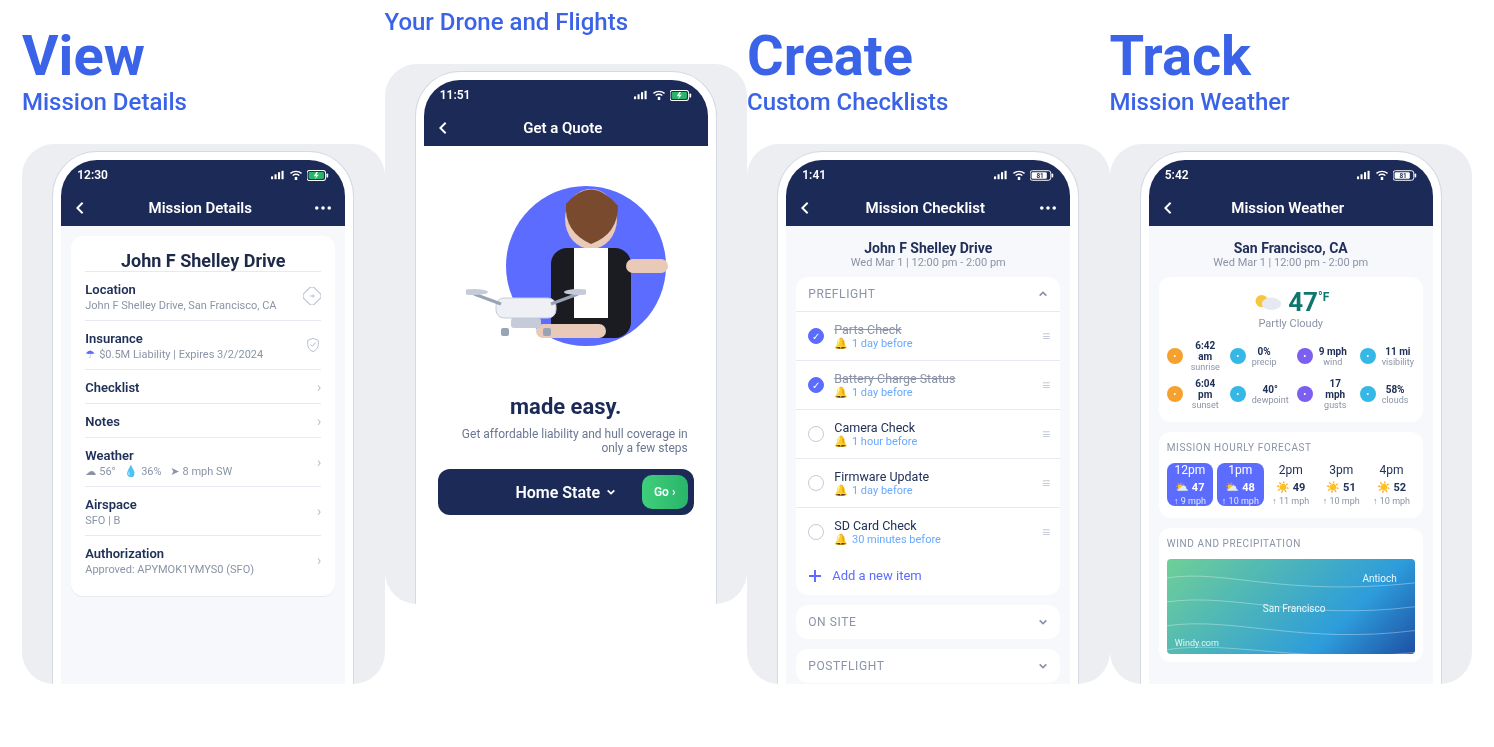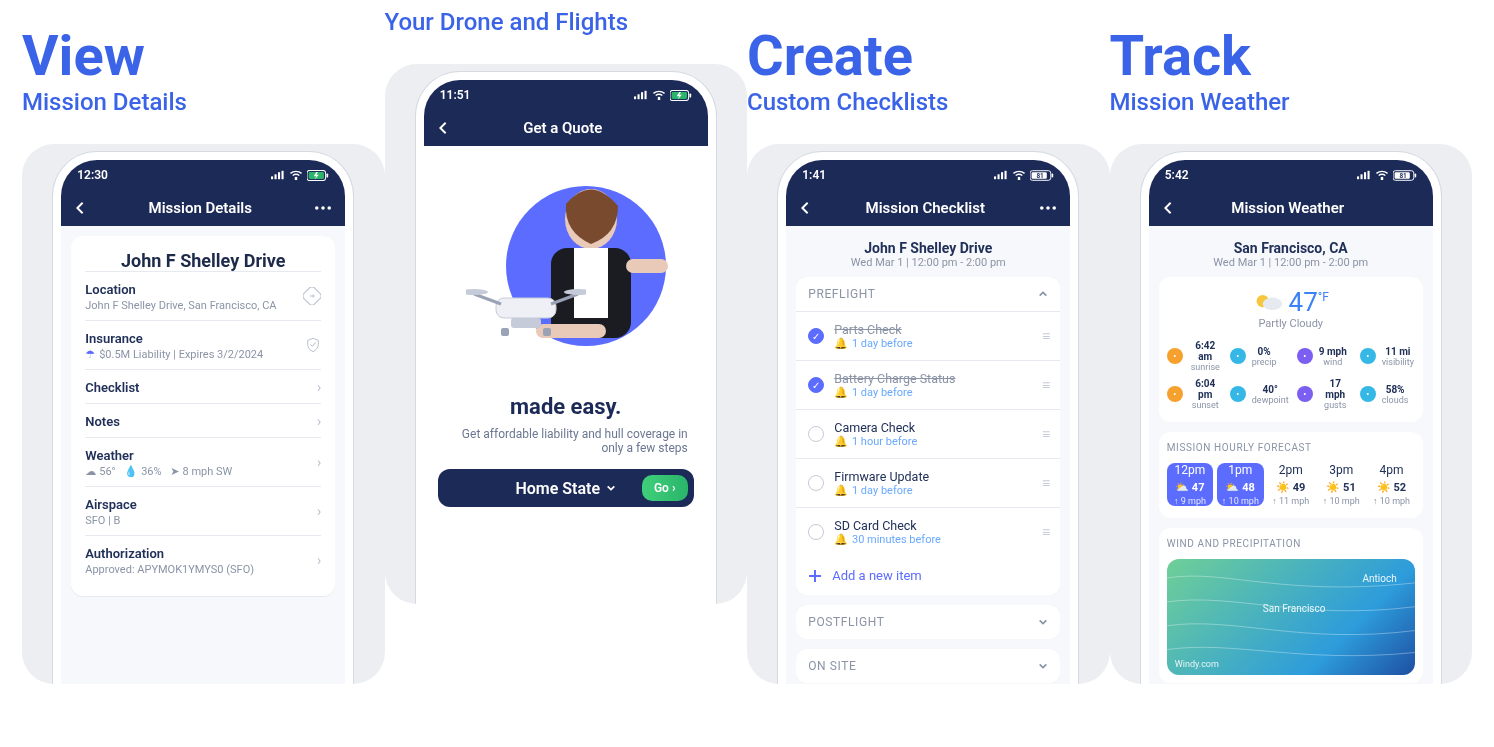--- a/index.html
+++ b/index.html
@@ -56,41 +56,41 @@
   .i-sub{font-size:11px;color:#6aa9ff;display:flex;align-items:center;gap:4px}
   .drag{margin-left:auto;color:#c5cbd8;font-size:14px;letter-spacing:-2px}
   .additem{display:flex;align-items:center;gap:10px;padding:12px;color:#5b6cff;font-size:13px}
   
   .quote-img{width:200px;height:230px;margin:10px auto 0;position:relative}
   .circle{position:absolute;left:40px;top:30px;width:160px;height:160px;border-radius:50%;background:#5b6cff}
   .person{position:absolute;left:30px;top:18px;width:180px;height:190px}
   .drone{position:absolute;left:0;top:120px;width:120px;height:60px}
   .q-h{font-size:22px;font-weight:700;color:#1c2a57;text-align:center;margin-top:8px}
   .q-sub{font-size:12px;color:#6b7792;text-align:right;margin:8px 20px 0}
-  .q-btn{margin:14px 14px 0;background:var(--navy);color:#fff;border-radius:12px;height:38px;display:flex;align-items:center;justify-content:center;position:relative;font-weight:600}
+  .q-btn{margin:14px 14px 0;background:var(--navy);color:#fff;border-radius:12px;height:46px;display:flex;align-items:center;justify-content:center;position:relative;font-weight:600}
   .q-go{position:absolute;right:6px;top:6px;bottom:6px;width:46px;border-radius:10px;background:linear-gradient(90deg,#3fcf7a,#2ab56a);display:flex;align-items:center;justify-content:center;font-size:12px}
   
   .wx-top{text-align:center;background:#fff;border-radius:12px;padding:10px 8px 12px;margin-bottom:10px}
-  .temp{font-size:26px;font-weight:400;color:#3b82f6}
+  .temp{font-size:26px;font-weight:700;color:#0f766e}
   .temp sup{font-size:12px}
   .cond{font-size:11px;color:var(--muted)}
   .stats{display:grid;grid-template-columns:1fr 1fr 1fr 1fr;gap:6px 8px;margin-top:10px}
   .stat{display:flex;align-items:center;gap:6px;font-size:10px;color:#203058}
   .stat .lab{color:var(--muted);font-size:9px;display:block}
   .dot{width:16px;height:16px;border-radius:50%;display:flex;align-items:center;justify-content:center;font-size:9px;color:#fff;flex:0 0 16px}
   .d-or{background:var(--orange)} .d-cy{background:var(--cyan)} .d-pu{background:var(--purple)}
   .hf{background:#fff;border-radius:12px;padding:10px 8px 12px;margin-bottom:10px}
   .hf-h{font-size:10px;letter-spacing:.6px;color:var(--muted);text-transform:uppercase;margin-bottom:10px}
   .hours{display:flex;gap:4px}
   .hour{flex:1;text-align:center;font-size:11px;color:#203058}
   .hour.sel{background:#5b6cff;color:#fff;border-radius:8px}
   .hr-t{display:block;font-size:12px;margin-bottom:4px}
   .hr-w{display:block;font-size:9px;color:var(--muted);margin-top:2px}
   .hour.sel .hr-w{color:#e3e8ff}
-  .map{background:linear-gradient(135deg,#6fcf97,#2d9cdb 70%,#1e4fa3);height:116px;border-radius:12px;position:relative;overflow:hidden}
+  .map{background:linear-gradient(135deg,#6fcf97,#2d9cdb 70%,#1e4fa3);height:95px;border-radius:4px;position:relative;overflow:hidden}
   .map-label{position:absolute;color:#fff;font-size:10px;opacity:.9}
   .windy{position:absolute;left:8px;bottom:6px;font-size:9px;color:#fff;opacity:.85}
   svg{display:block}
 </style>
 </head>
 <body>
 
 <div class="row">
 
   <div class="col">
@@ -390,31 +390,31 @@
                     <svg width="14" height="14" viewBox="0 0 14 14" stroke="#5b6cff" stroke-width="2">
                       <path d="M7 1v12M1 7h12"></path>
                     </svg>
                   </span>
                 <span>Add a new item</span>
               </div>
             </div>
 
             <div class="group">
               <div class="group-h">
-                <span>POSTFLIGHT</span>
+                <span>ON SITE</span>
                 <span class="ic">
                     <svg width="10" height="10" viewBox="0 0 12 8" fill="none" stroke="#8a94a6" stroke-width="2">
                       <path d="M2 2l4 4 4-4"></path>
                     </svg>
                   </span>
               </div>
             </div>
             <div class="group">
               <div class="group-h">
-                <span>ON SITE</span>
+                <span>POSTFLIGHT</span>
                 <span class="ic">
                     <svg width="10" height="10" viewBox="0 0 12 8" fill="none" stroke="#8a94a6" stroke-width="2">
                       <path d="M2 2l4 4 4-4"></path>
                     </svg>
                   </span>
               </div>
             </div>
           </div>
         </div>
       </div>

